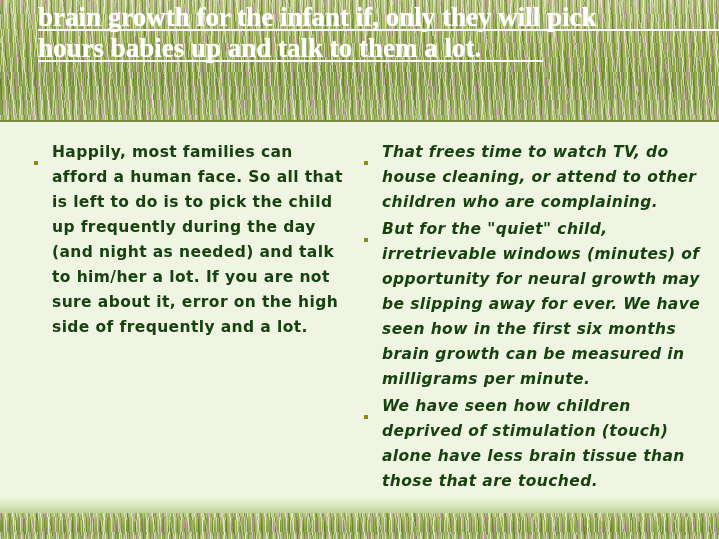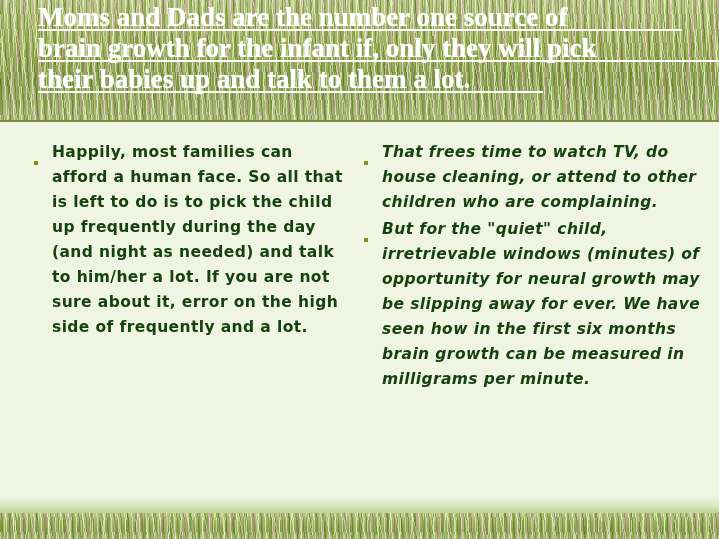--- a/index.html
+++ b/index.html
@@ -169,29 +169,28 @@
 </head>
 <body>
 
 <div id="slide">
 
   <div id="header" class="grass"></div>
   <div id="header-rule"></div>
 
   <div id="title-block">
     <div class="title-line l1">
-      <span>Moms and Dads are the number one source of</span>
       <span class="ul"></span>
     </div>
     <div class="title-line l2">
       <span>brain growth for the infant if, only they will  pick</span>
       <span class="ul"></span>
     </div>
     <div class="title-line l3">
-      <span>their babies up and talk to them a lot.</span>
+      <span>hours babies up and talk to them a lot.</span>
       <span class="ul"></span>
     </div>
   </div>
 
   <div id="body">
 
     <div class="column" id="col-left">
       <div class="bullet-item">
         <span class="bullet-mark"><i></i></span>
         <span class="bullet-text">Happily, most families can afford a human face.  So all that is left to do is to pick the child up frequently during the day (and night as needed) and talk to him/her a lot.  If you are not sure about it, error on the high side of frequently and a lot.</span>
@@ -199,20 +198,24 @@
     </div>
 
     <div class="column" id="col-right">
       <div class="bullet-item">
         <span class="bullet-mark"><i></i></span>
         <span class="bullet-text">That frees time to watch TV, do house cleaning, or attend to other children who are complaining.</span>
       </div>
       <div class="bullet-item">
         <span class="bullet-mark"><i></i></span>
         <span class="bullet-text">But for the "quiet" child, irretrievable windows (minutes) of opportunity for neural growth may be slipping away for ever.  We have seen how in the first six months brain growth can be measured in milligrams per minute.</span>
+      </div>
+      <div class="bullet-item">
+        <span class="bullet-mark"><i></i></span>
+        <span class="bullet-text">We have seen how children deprived of stimulation (touch) alone have less brain tissue than those that are touched.</span>
       </div>
     </div>
 
     <div id="body-fade"></div>
   </div>
 
   <div id="footer" class="grass"></div>
 
 </div>
 

